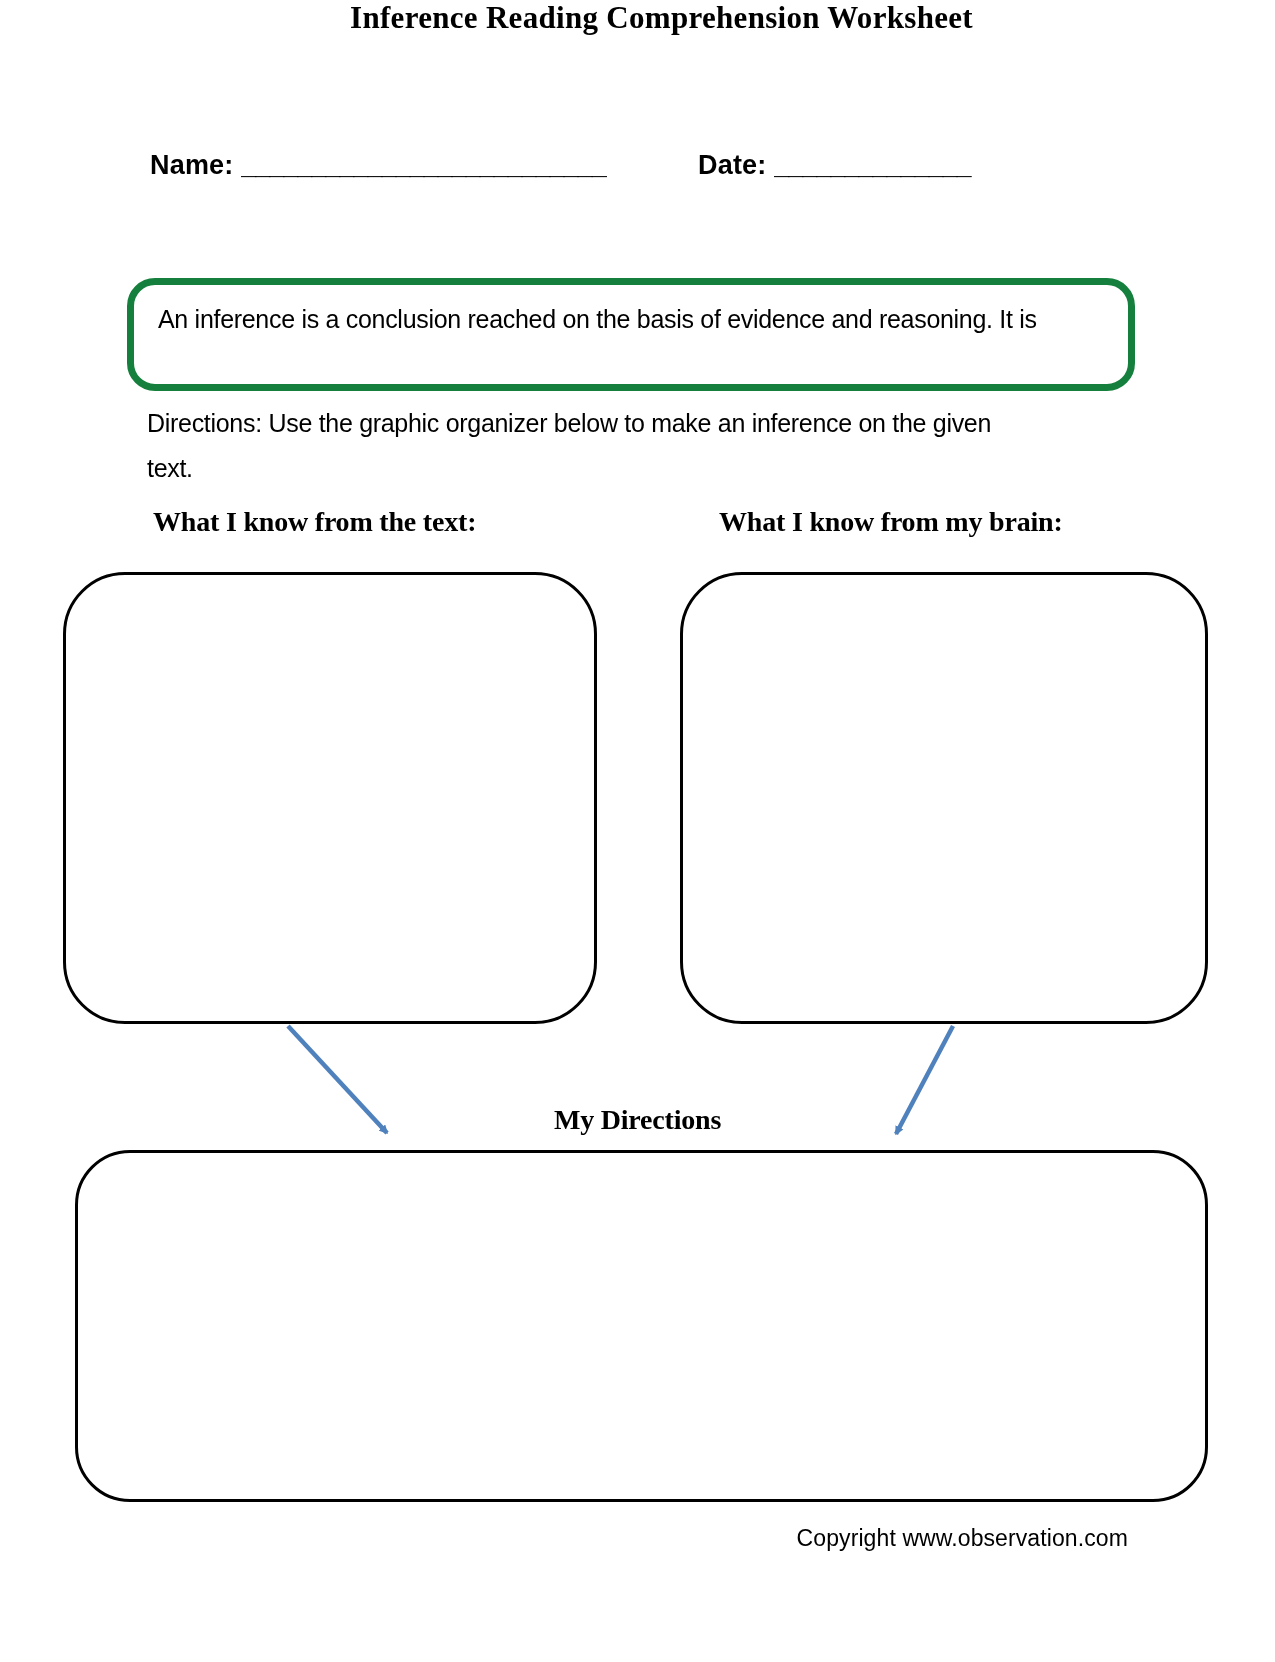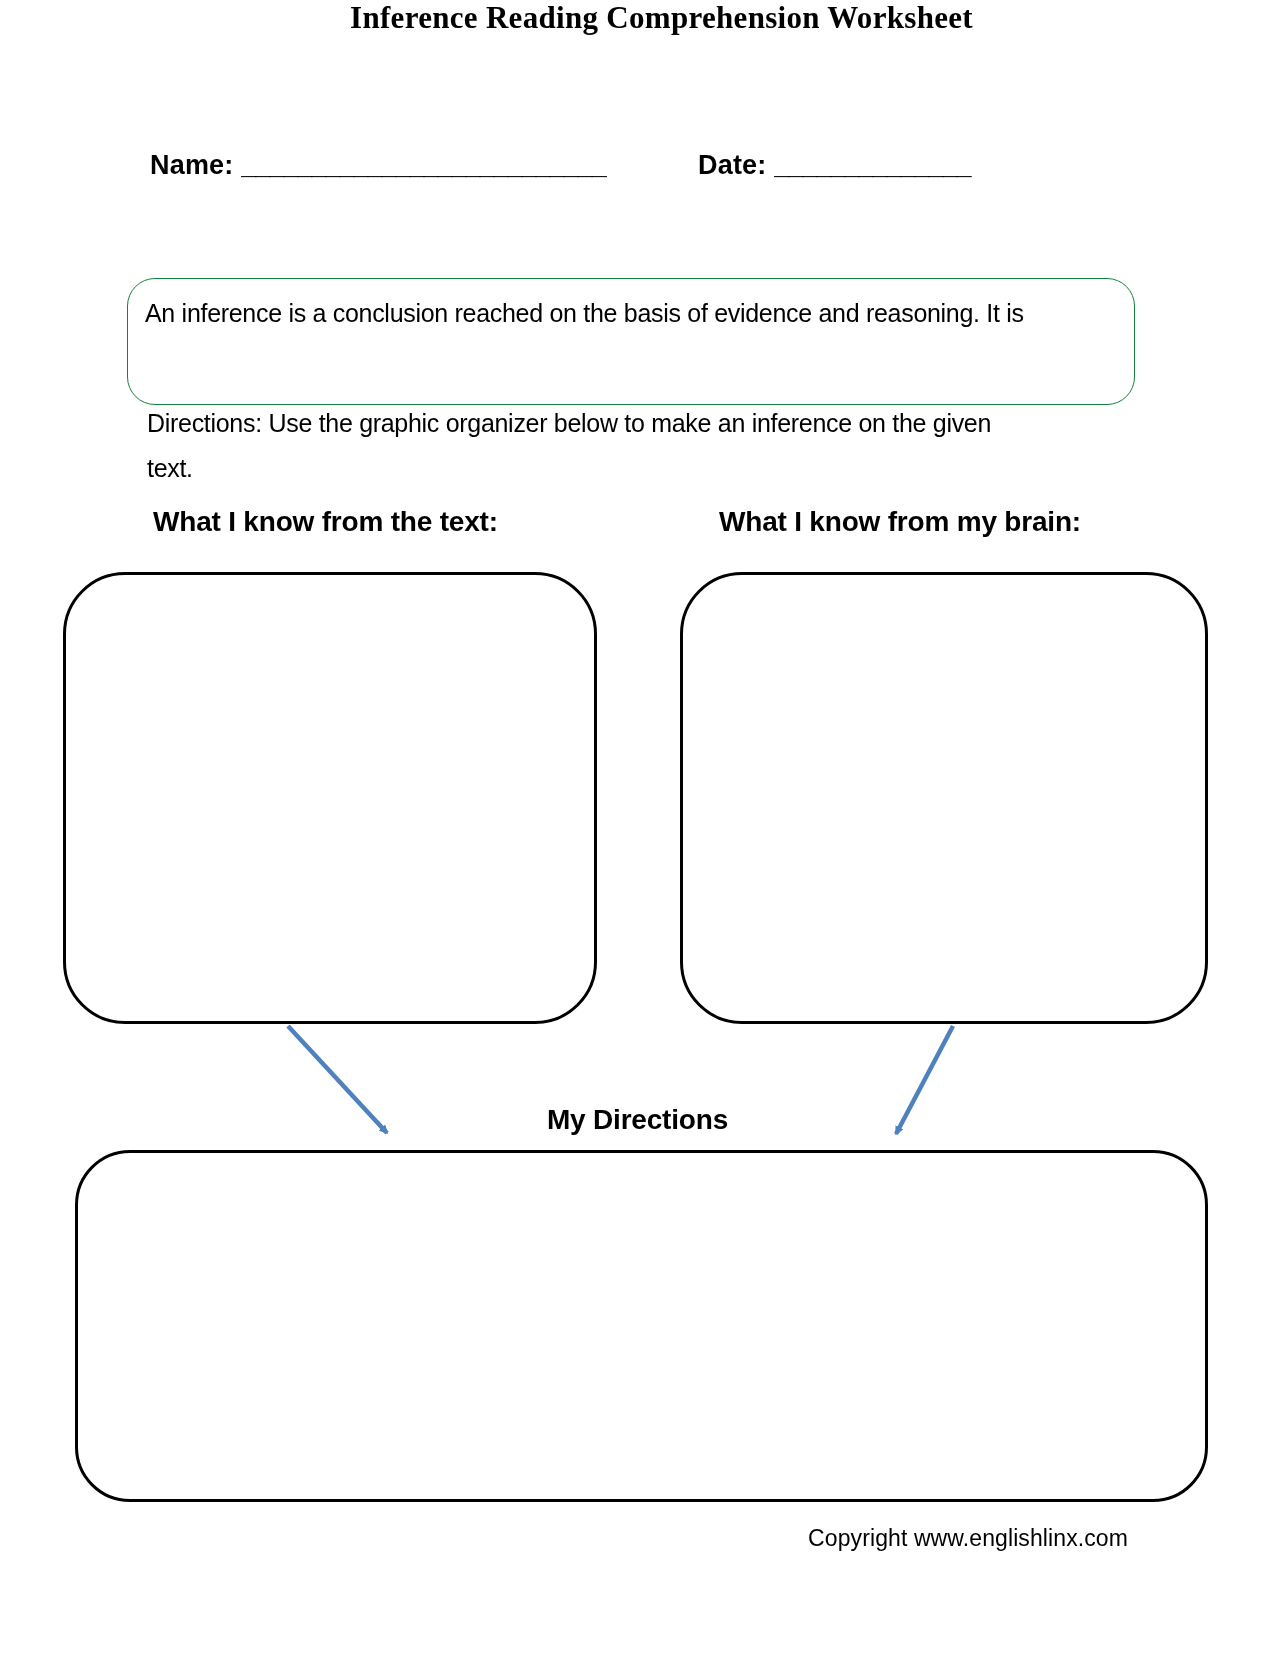--- a/index.html
+++ b/index.html
@@ -24,41 +24,42 @@
     left:0; top:199; width:100%;
     text-align:center;
     font-family:"Liberation Serif", serif;
     font-weight:bold;
     font-size:31px;
     letter-spacing:0.3px;
     margin-left:24px;
   }
   .def-box{
     left:127px; top:278px;
-    width:1008px; height:127px;
+    width:1008px; height:113px;
     box-sizing:border-box;
-    border:1px solid #15803d;
+    border:7px solid #15803d;
     border-radius:28px;
-    padding:12px 0 0 17px;
+    padding:12px 0 0 24px;
   }
   .bodytext{
     font-size:25px;
     letter-spacing:-0.3px;
     line-height:45px;
     white-space:nowrap;
   }
   .directions{
     left:147px; top:401px;
     line-height:43px;
   }
   .box-label{
     font-weight:bold;
     font-size:28px;
     letter-spacing:-0.2px;
     white-space:nowrap;
+    font-family:Liberation Serif, serif;
   }
   .big-box{
     box-sizing:border-box;
     border:3px solid #000;
     background:#fff;
   }
   .box-left{left:63px; top:572px; width:534px; height:452px; border-radius:62px;}
   .box-right{left:680px; top:572px; width:528px; height:452px; border-radius:62px;}
   .box-bottom{left:75px; top:1150px; width:1133px; height:352px; border-radius:55px;}
   .inference-label{
@@ -115,15 +116,15 @@
       </marker>
     </defs>
     <line x1="288" y1="1026" x2="387" y2="1133" stroke-width="4.5" marker-end="url(#arrowhead)" stroke="#4f81bd"></line>
     <line x1="953" y1="1026" x2="896" y2="1134" stroke-width="4.5" marker-end="url(#arrowhead)" stroke="#4f81bd"></line>
   </svg>
 
   <div class="abs box-label inference-label">My Directions</div>
 
   <div class="abs big-box box-bottom"></div>
 
-  <div class="abs copyright">Copyright www.englishlinx.com</div>
+  <div class="abs copyright">Copyright www.observation.com</div>
 
 </div>
 
 </body></html>

